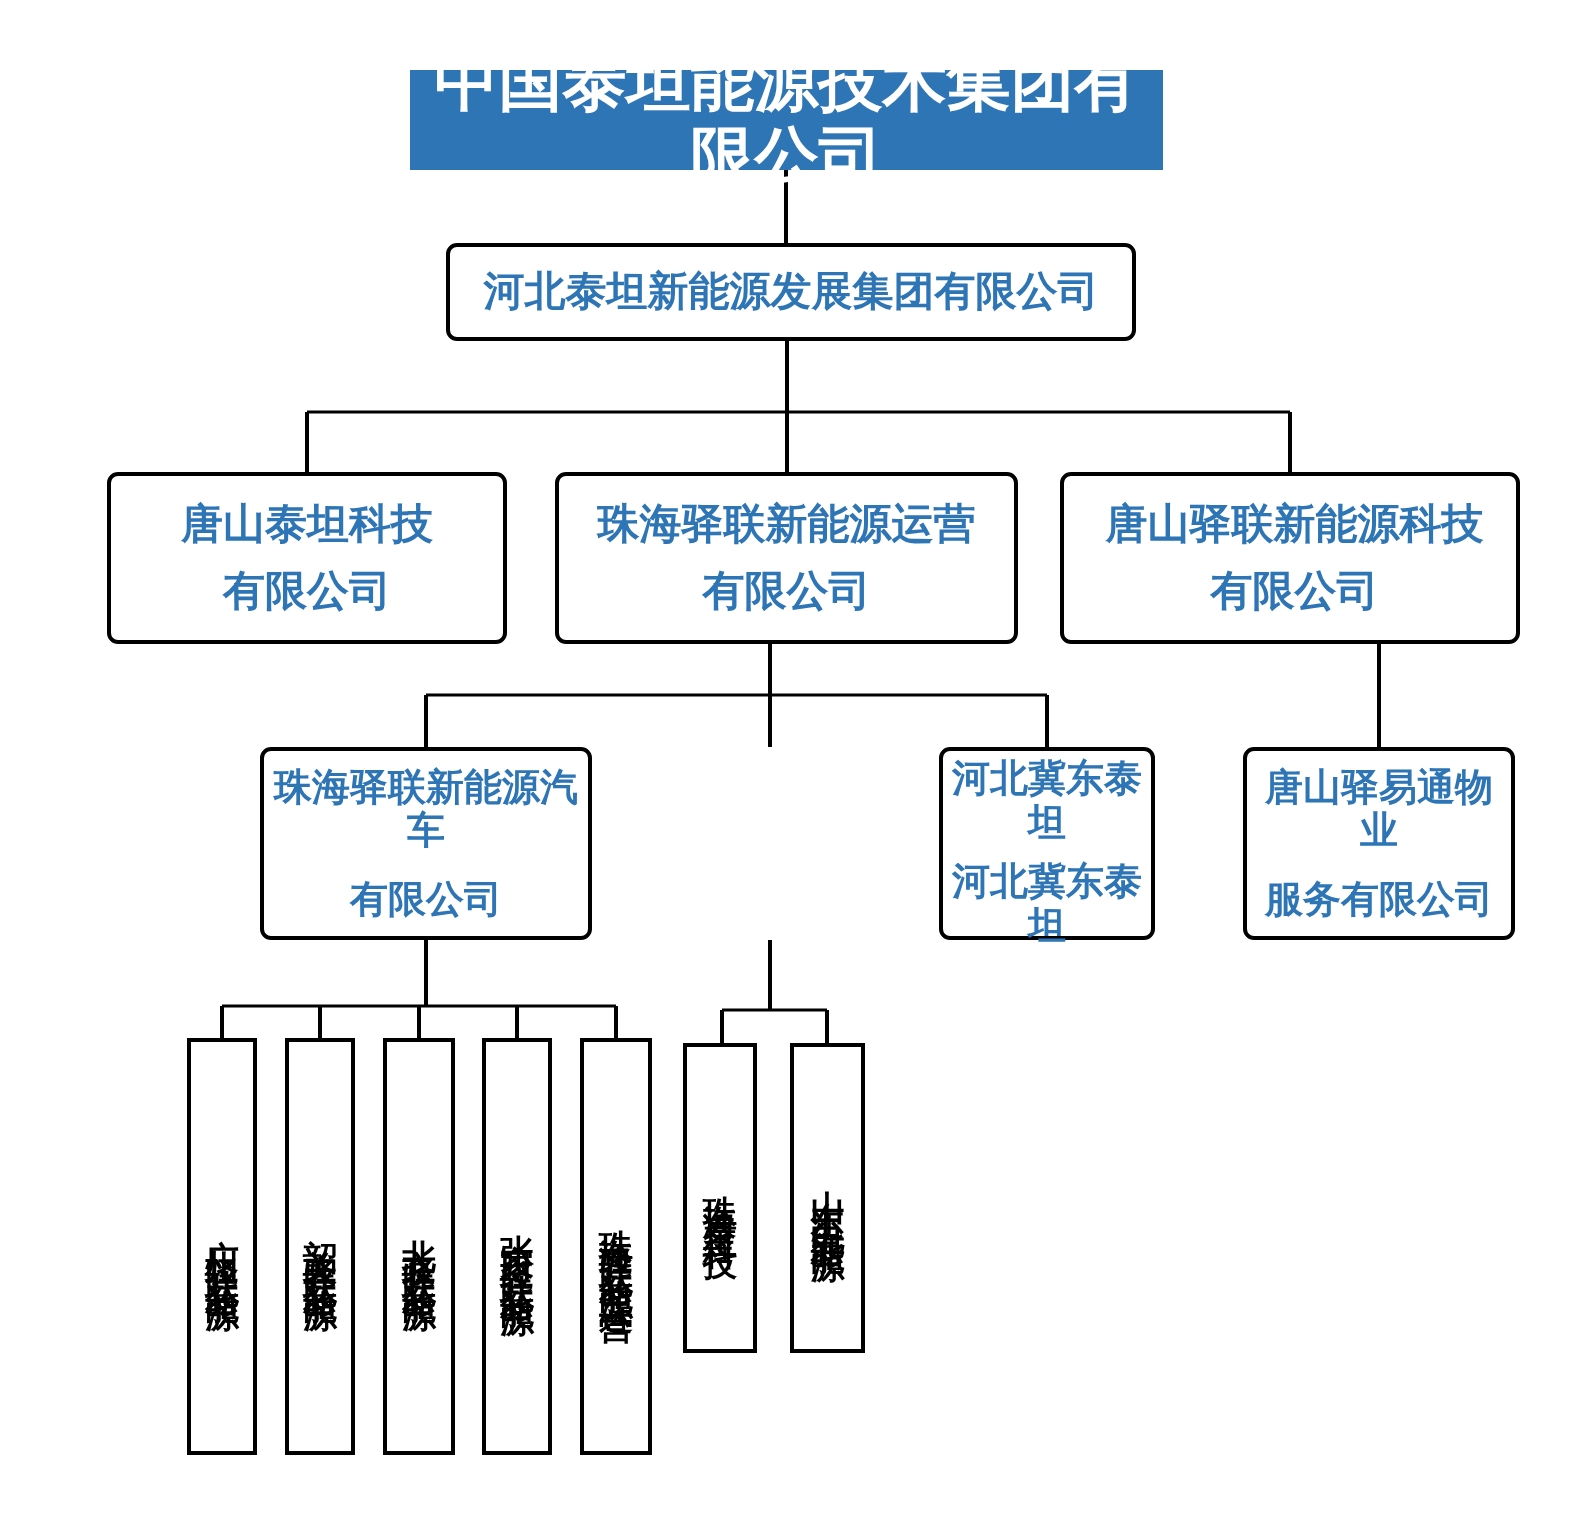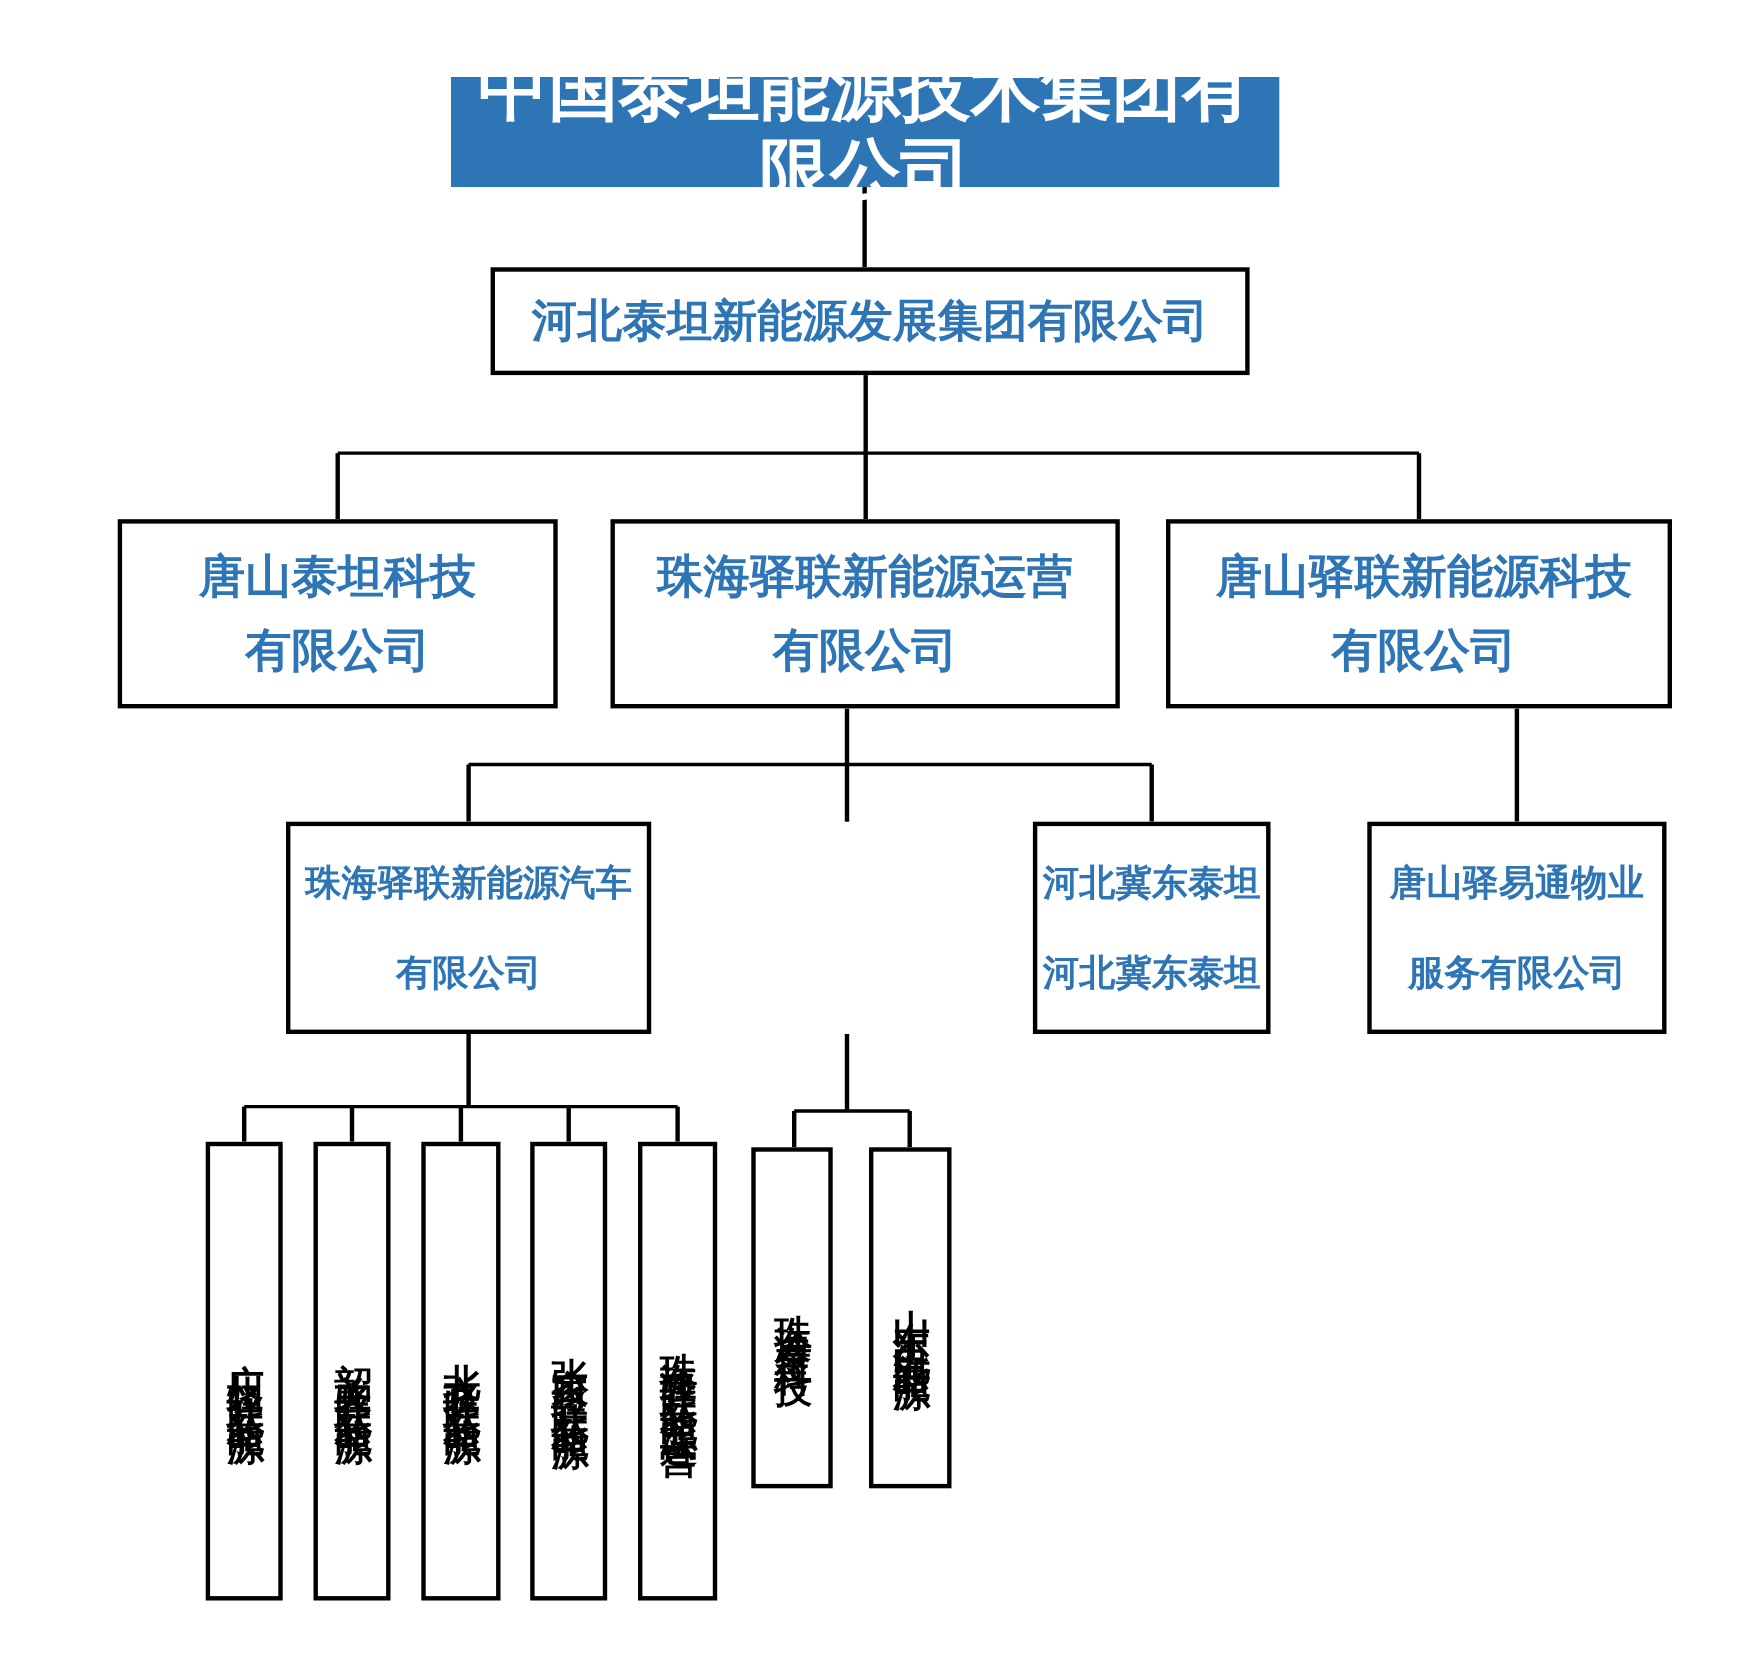--- a/index.html
+++ b/index.html
@@ -15,35 +15,35 @@
     position:absolute;
     box-sizing:border-box;
     display:flex;
     align-items:center;
     justify-content:center;
     text-align:center;
     font-weight:bold;
     line-height:1.15;
   }
   .bordered{border:4px solid #000000;background:#ffffff;}
-  .blue-text{color:#2E75B6;}
+  .blue-text{color:#2E75B6;border-radius:11px;}
   .black-text{color:#000000;}
   .root-node{
     background:#2E75B6;
     color:#ffffff;
     font-size:64px;
     left:410px;top:70px;width:753px;height:100px;
   }
   .l2-node{font-size:41px;left:446px;top:243px;width:690px;height:98px;}
   .two-line{flex-direction:column;justify-content:space-evenly;padding:6px 4px;}
   .l3-node{font-size:42px;}
   .l3-1{left:107px;top:472px;width:400px;height:172px;}
   .l3-2{left:555px;top:472px;width:463px;height:172px;}
   .l3-3{left:1060px;top:472px;width:460px;height:172px;padding-left:13px;}
-  .l4-node{font-size:33px;gap:16px;}
+  .l4-node{font-size:38px;gap:16px;}
   .l4-1{left:260px;top:747px;width:332px;height:193px;}
   .l4-2{left:650px;top:747px;width:240px;height:193px;}
   .l4-3{left:939px;top:747px;width:216px;height:193px;align-items:center;}
   .l4-4{left:1243px;top:747px;width:272px;height:193px;}
   .l5-node{font-size:34px;}
   .l5-node span{
     writing-mode:vertical-rl;
     letter-spacing:10px;
   }
   .l5-1{left:187px;top:1038px;width:70px;height:417px;}

